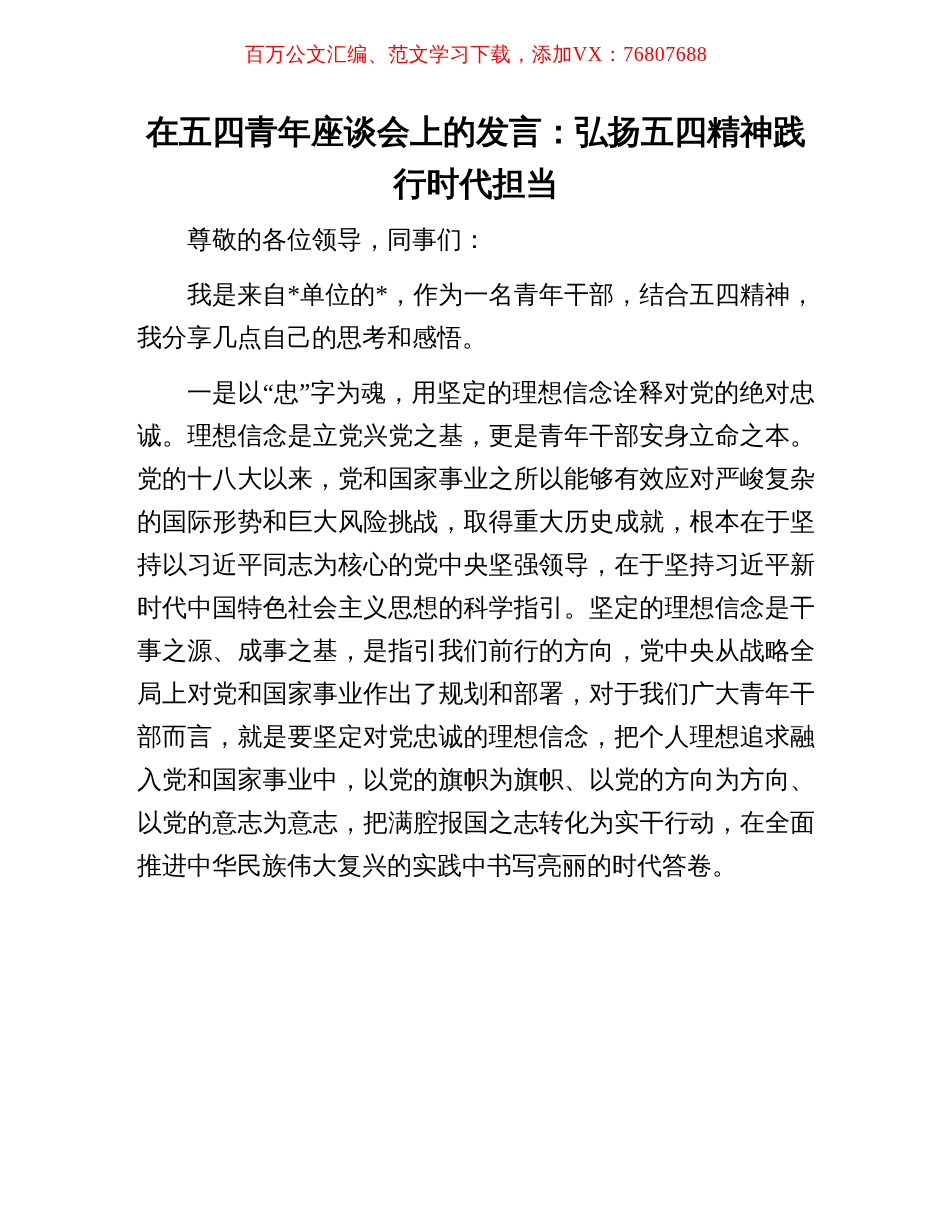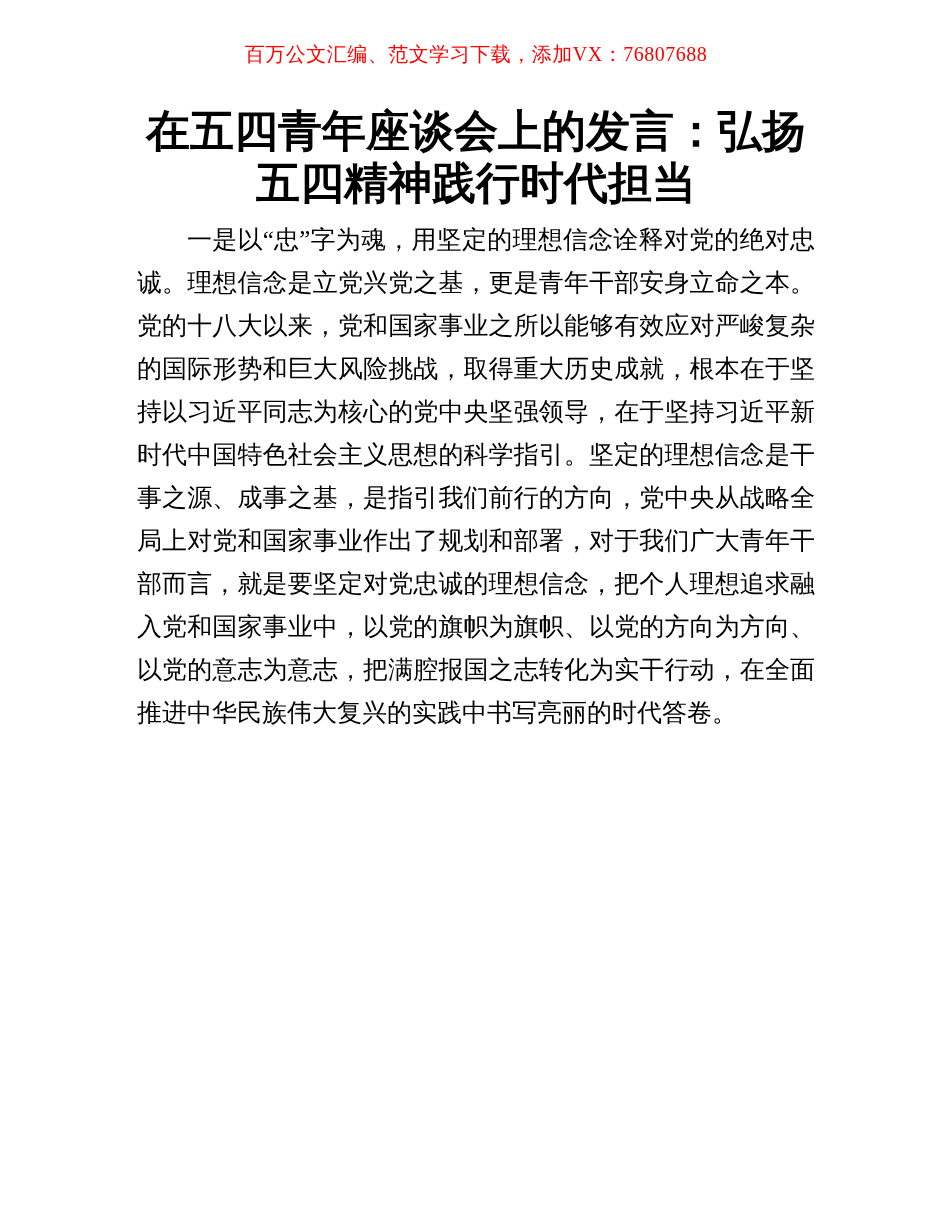--- a/index.html
+++ b/index.html
@@ -21,21 +21,21 @@
   }
   .header-notice {
     color: #ff0000;
     text-align: center;
     font-size: 20px;
     line-height: 24px;
     margin: 0 0 40px 0;
     letter-spacing: 0.5px;
   }
   .doc-title {
-    font-size: 44px;
+    font-size: 33px;
     font-weight: bold;
     text-align: center;
     line-height: 52px;
     margin: 0 0 8px 0;
     color: #000000;
   }
   .para {
     font-size: 25px;
     line-height: 43px;
     text-align: justify;
@@ -47,17 +47,19 @@
   }
 </style>
 </head>
 <body>
 
 <div class="page">
   <div class="header-notice">百万公文汇编、范文学习下载，添加VX：76807688</div>
 
   <h1 class="doc-title">在五四青年座谈会上的发言：弘扬五四精神践行时代担当</h1>
 
+  <p class="para">尊敬的各位领导，同事们：</p>
 
+  <p class="para">我是来自*单位的*，作为一名青年干部，结合五四精神，我分享几点自己的思考和感悟。</p>
 
   <p class="para">一是以“忠”字为魂，用坚定的理想信念诠释对党的绝对忠诚。理想信念是立党兴党之基，更是青年干部安身立命之本。党的十八大以来，党和国家事业之所以能够有效应对严峻复杂的国际形势和巨大风险挑战，取得重大历史成就，根本在于坚持以习近平同志为核心的党中央坚强领导，在于坚持习近平新时代中国特色社会主义思想的科学指引。坚定的理想信念是干事之源、成事之基，是指引我们前行的方向，党中央从战略全局上对党和国家事业作出了规划和部署，对于我们广大青年干部而言，就是要坚定对党忠诚的理想信念，把个人理想追求融入党和国家事业中，以党的旗帜为旗帜、以党的方向为方向、以党的意志为意志，把满腔报国之志转化为实干行动，在全面推进中华民族伟大复兴的实践中书写亮丽的时代答卷。</p>
 
 </div>
 
 </body></html>

